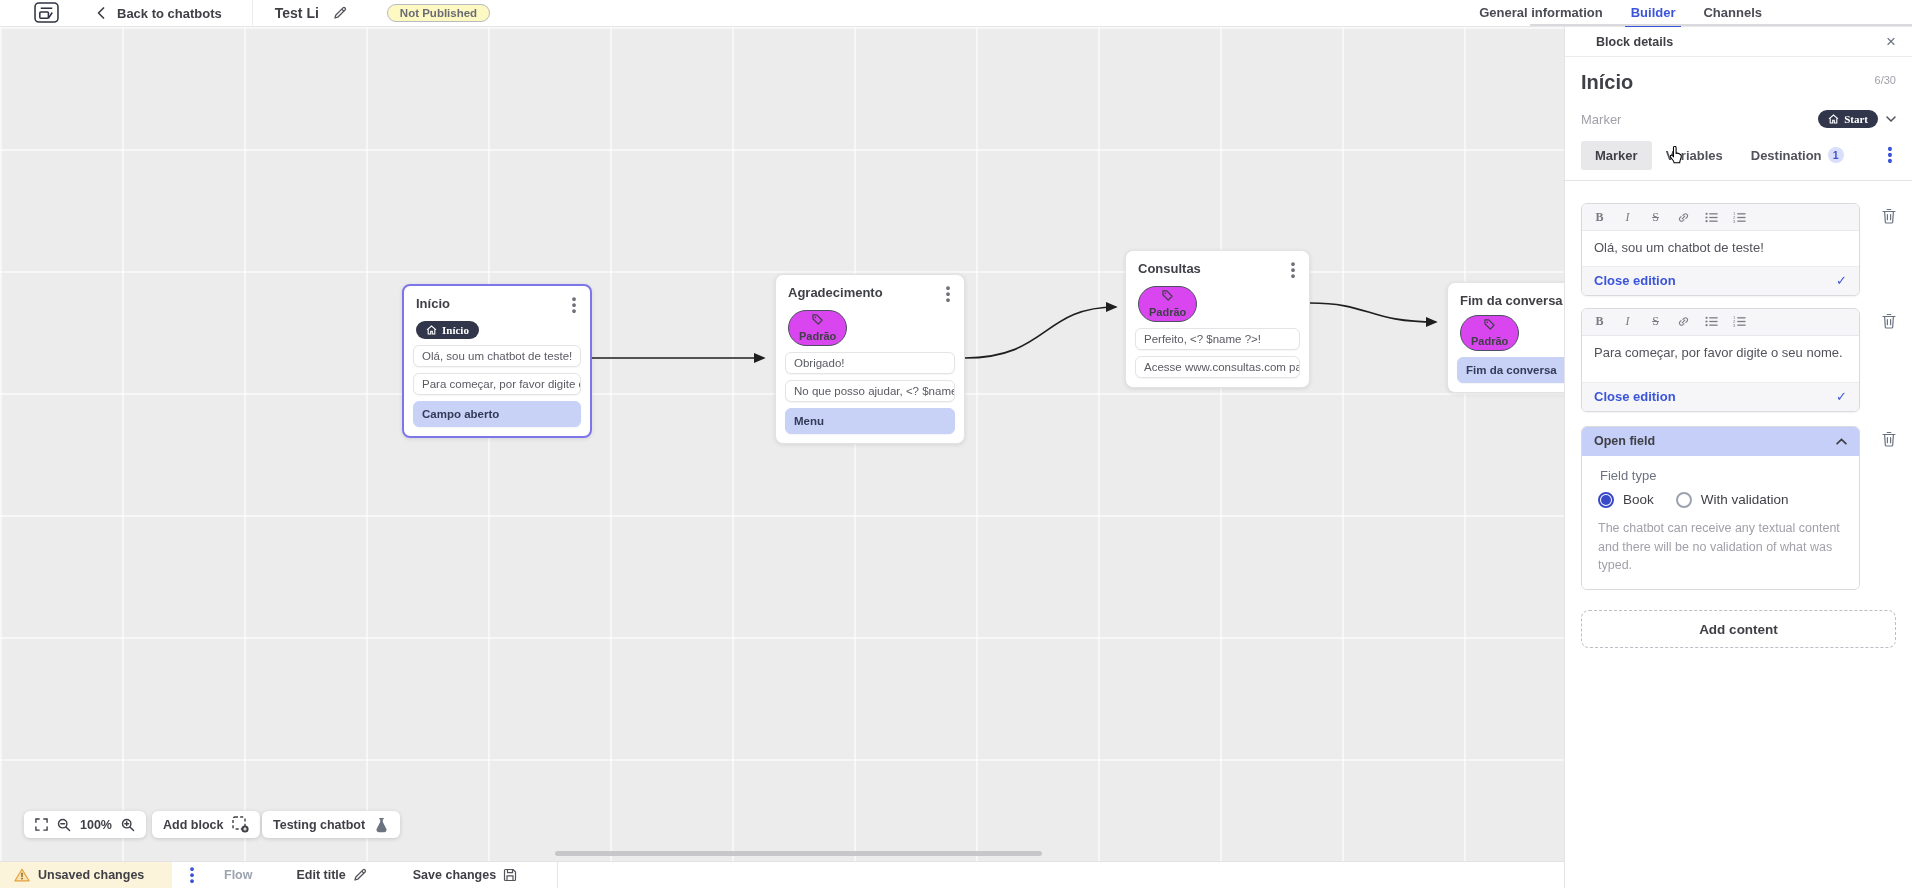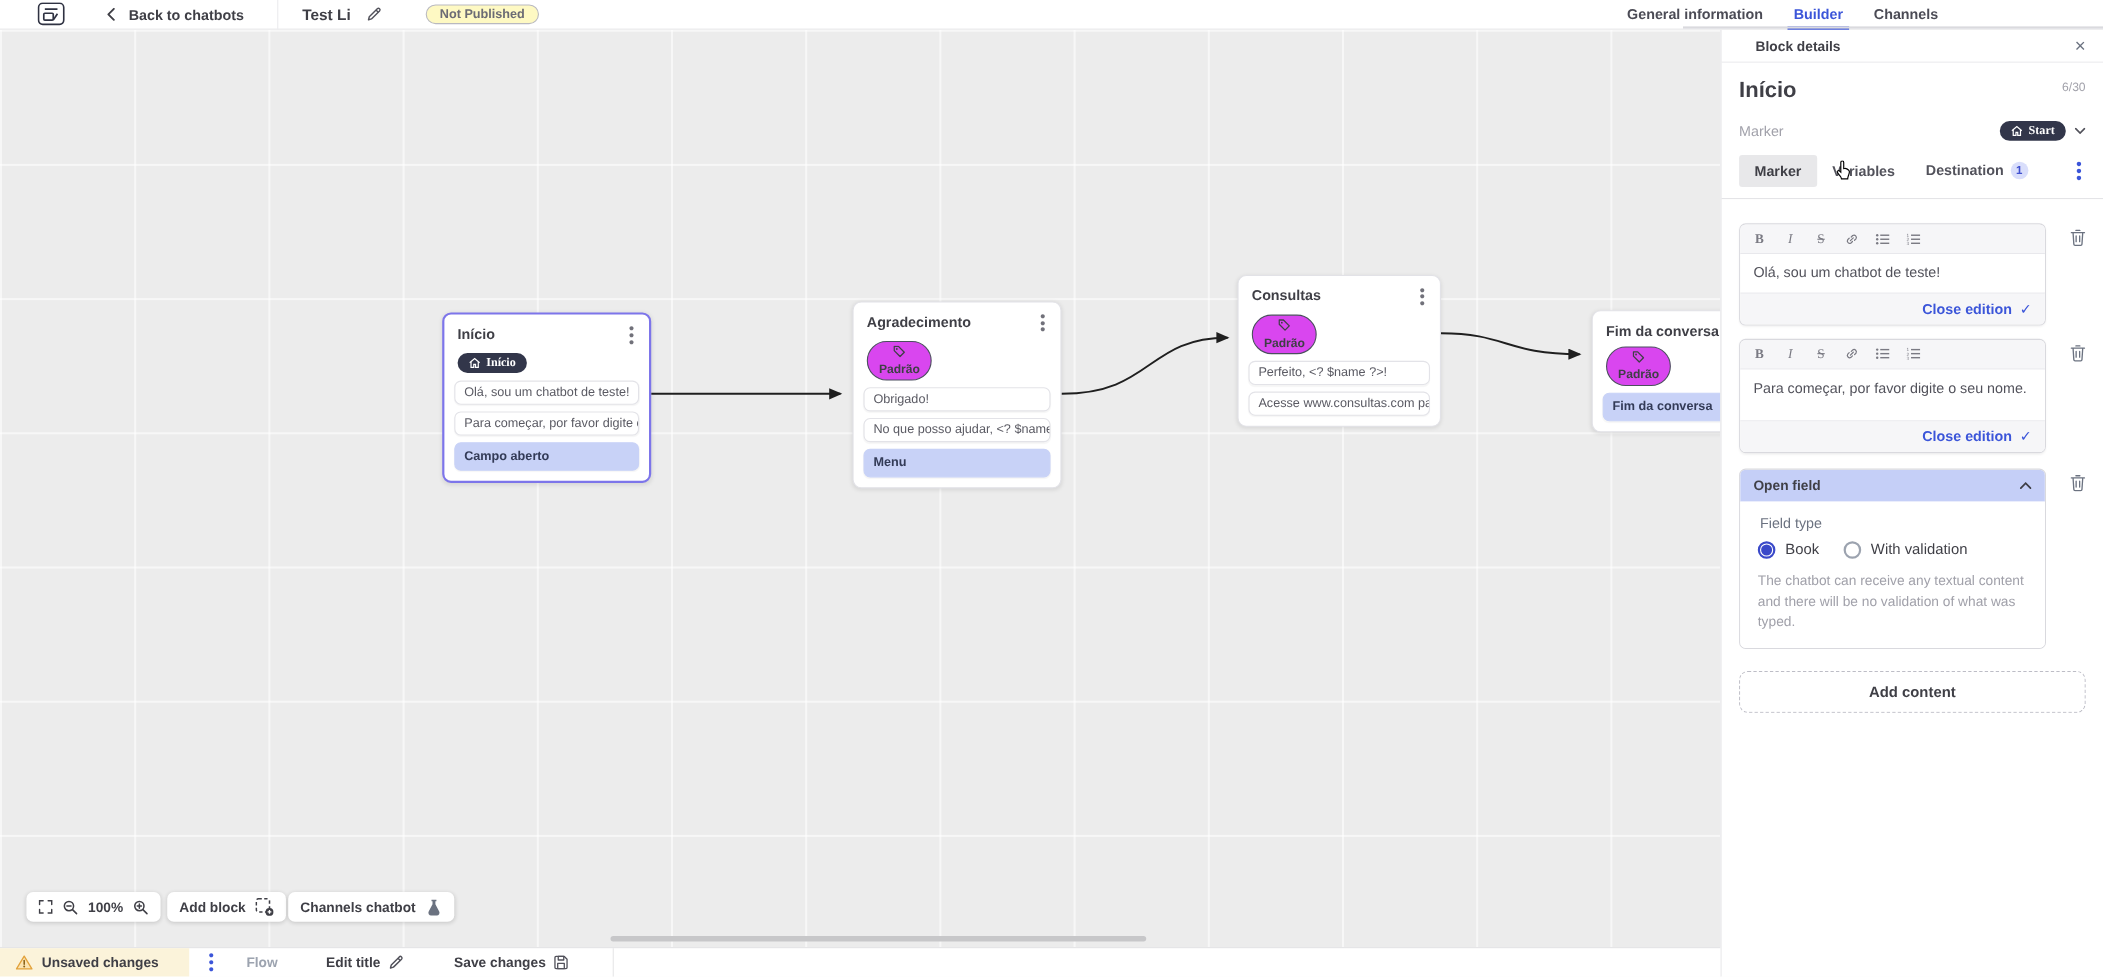--- a/index.html
+++ b/index.html
@@ -79,21 +79,21 @@
   .editor-row { display:flex; margin-top:22px; }
   .editor-row + .editor-row { margin-top:12px; }
   .editor-card { flex:1; border:1px solid #d9d9de; border-radius:6px; overflow:hidden; box-shadow:0 1px 2px rgba(0,0,0,.05); }
   .ed-toolbar { height:27px; background:#f6f6f8; border-bottom:1px solid #e8e8ec; display:flex; align-items:center; gap:15px; padding:0 11px; }
   .ed-ico { color:#7a7a83; font-size:12px; width:13px; text-align:center; cursor:pointer; display:inline-flex; align-items:center; justify-content:center; }
   .ed-ico.b { font-weight:800; font-family:"Liberation Serif", serif; }
   .ed-ico.i { font-style:italic; font-family:"Liberation Serif", serif; }
   .ed-ico.s { text-decoration:line-through; font-family:"Liberation Serif", serif; }
   .ed-body { background:#fff; padding:8px 12px; font-size:13px; color:#52525b; line-height:1.45; }
   .ed-footer { background:#f6f6f8; border-top:1px solid #ededf0; height:29px; display:flex; align-items:center;
-               justify-content:flex-end; gap:7px; padding:0 12px; }
+               justify-content:space-between; gap:7px; padding:0 12px; }
   .close-edition { font-size:13px; font-weight:700; color:#3b55d9; cursor:pointer; }
   .check { color:#3b55d9; font-size:13px; }
   .trash-col { width:36px; display:flex; justify-content:flex-end; padding-top:5px; }
   .trash-btn { cursor:pointer; }
 
   .openfield-row { display:flex; margin-top:14px; }
   .openfield-card { flex:1; border-radius:6px; overflow:hidden; border:1px solid #d9d9de; }
   .of-head { background:#c5cff7; height:29px; display:flex; align-items:center; justify-content:space-between; padding:0 12px; cursor:pointer; }
   .of-head-label { font-size:12.5px; font-weight:700; color:#3f3f46; }
   .of-body { background:#fff; padding:12px 16px 14px; }
@@ -266,21 +266,21 @@
     <div class="float-card" style="left:152px;">
       <span>Add block</span>
       <svg width="17" height="17" viewBox="0 0 17 17">
         <rect x="1" y="1" width="12" height="12" rx="2" fill="none" stroke="#3f3f46" stroke-width="1.4" stroke-dasharray="3 2.2"></rect>
         <circle cx="13" cy="13" r="3.6" fill="#3f3f46"></circle>
         <path d="M13 11.3v3.4M11.3 13h3.4" stroke="#fff" stroke-width="1.2"></path>
       </svg>
     </div>
 
     <div class="float-card" style="left:262px;">
-      <span>Channels chatbot</span>
+      <span>Testing chatbot</span>
       <svg width="15" height="16" viewBox="0 0 16 17" fill="#6b7280">
         <path d="M5.6 1h4.8v1.4h-1v3l3.7 7a2.6 2.6 0 0 1-2.3 3.8H5.2a2.6 2.6 0 0 1-2.3-3.8l3.7-7v-3h-1Z"></path>
       </svg>
     </div>
 
     <div class="canvas-hscroll"></div>
   </main>
 
   <aside class="panel">
     <div class="panel-head">

